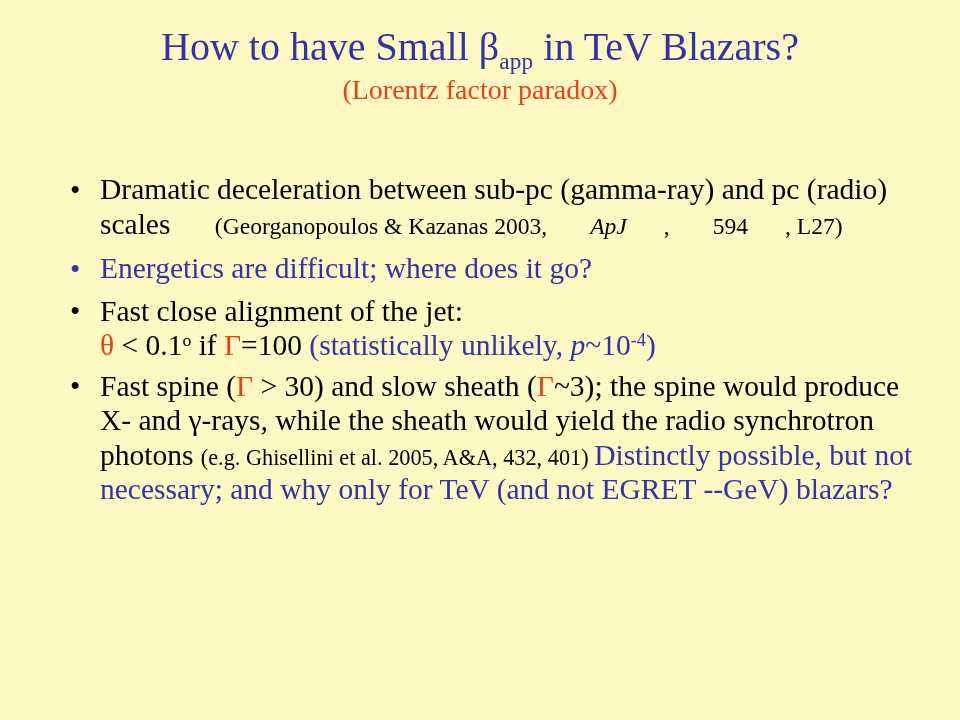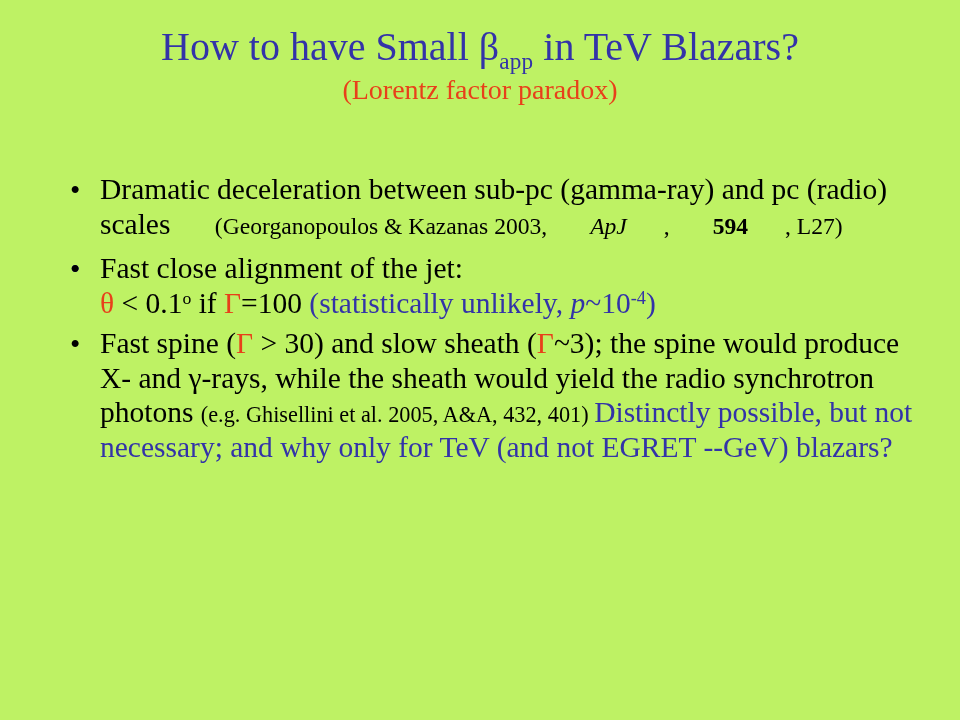--- a/index.html
+++ b/index.html
@@ -12,21 +12,21 @@
     height: 720px;
     overflow: hidden;
     font-family: "Liberation Serif", "DejaVu Serif", serif;
     color: #000000;
   }
 
   .slide {
     width: 960px;
     height: 720px;
     position: relative;
-    background: #bef264;
+    background: #fef9c3;
     box-sizing: border-box;
   }
 
   
   .title-block {
     text-align: center;
     padding-top: 26px;
     line-height: 1.06;
   }
   .title-line-1 {
@@ -75,21 +75,21 @@
   .bullet-blue .bullet-marker {
     color: #3333a8;
   }
 
   
   .run-black  { color: #000000; }
   .run-blue   { color: #3333a8; }
   .run-red    { color: #e8401a; }
 
   .it  { font-style: italic; }
-  .bd  { font-weight: bold; }
+  .bd  { font-weight: normal; }
 
   
   .cite-sm {
     font-size: 0.80em;
     margin-left: 37px;
   }
   .cite-xs {
     font-size: 0.755em;
   }
 
@@ -124,20 +124,21 @@
 
   <div class="body-list">
 
     <div class="bullet-item">
       <span class="bullet-marker" style="color: rgb(0, 0, 0);">•</span>
       <span class="run-black">Dramatic deceleration between sub-pc (gamma-ray) and pc (radio) scales </span><span class="run-black cite-sm">(Georganopoulos &amp; Kazanas 2003, </span><span class="run-black cite-sm it">ApJ</span><span class="run-black cite-sm">, </span><span class="run-black cite-sm bd">594</span><span class="run-black cite-sm">, L27)</span>
     </div>
 
     <div class="bullet-item bullet-blue item-2">
       <span class="bullet-marker" style="color: rgb(51, 51, 168);">•</span>
+      <span class="run-blue">Energetics are difficult; where does it go?</span>
     </div>
 
     <div class="bullet-item item-3">
       <span class="bullet-marker" style="color: rgb(0, 0, 0);">•</span>
       <div>
         <span class="run-black">Fast close alignment of the jet:</span>
       </div>
       <div>
         <span class="run-red">θ</span><span class="run-black nowrap"> &lt; 0.1</span><sup class="sup-o run-black">o</sup><span class="run-black"> if </span><span class="run-red">Γ</span><span class="run-black">=100 </span><span class="run-blue">(statistically unlikely, </span><span class="run-blue it">p</span><span class="run-blue">~10</span><sup class="sup-n run-blue">-4</sup><span class="run-blue">)</span>
       </div>

